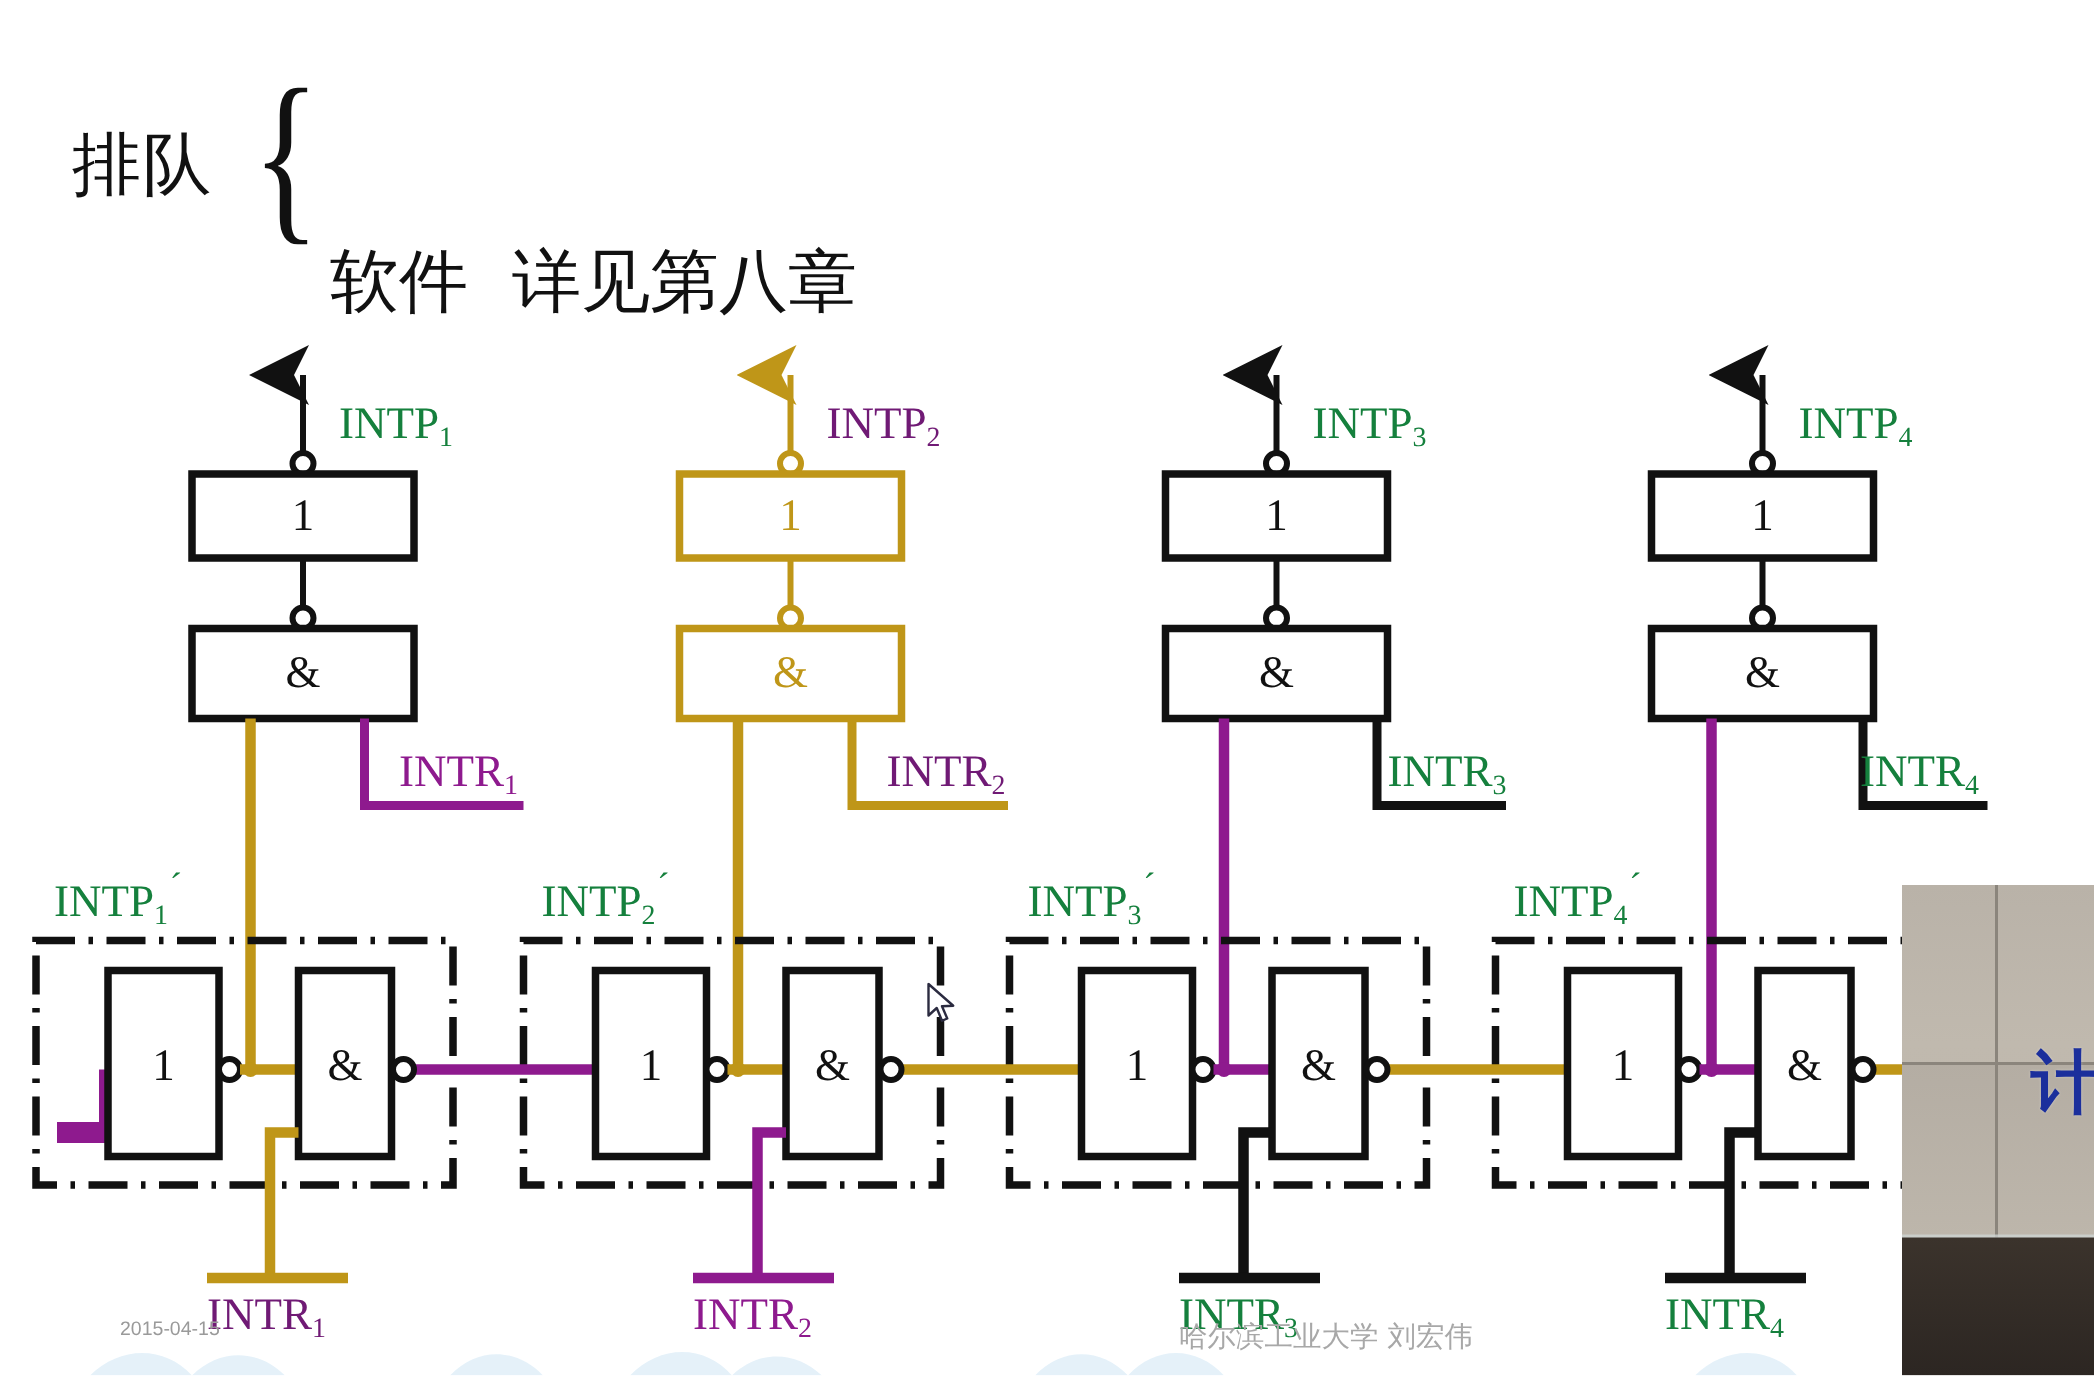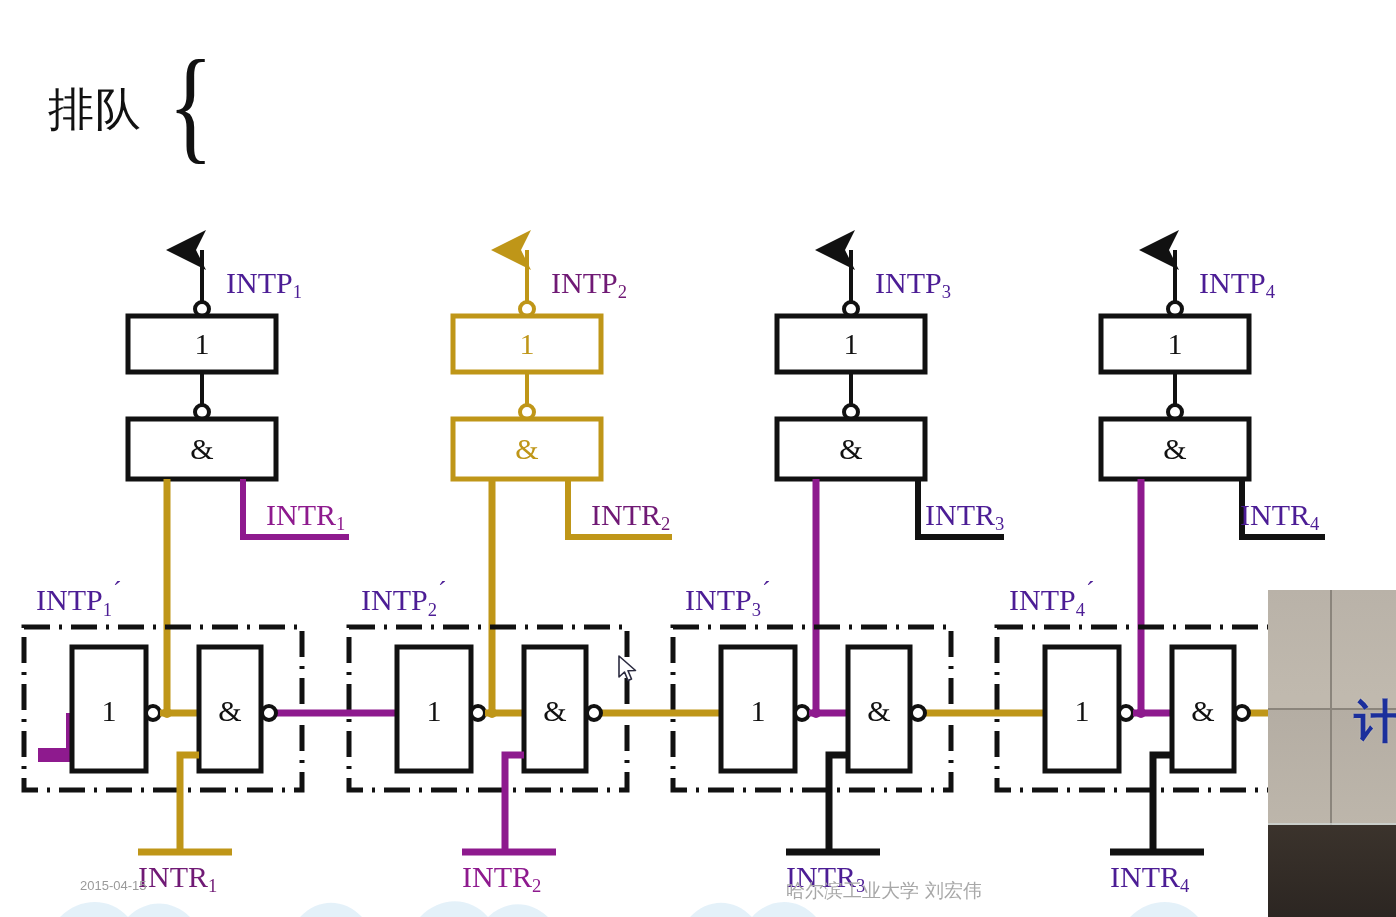--- a/index.html
+++ b/index.html
@@ -40,21 +40,21 @@
   .hd-lat{
     font-size:46px;line-height:1;
     font-family:"Liberation Serif", serif;
   }
 
   
   .lbl{
     position:absolute;white-space:nowrap;
     font-family:"Liberation Serif", serif;
     font-size:30px;line-height:1;
-    color:#4c1d95;
+    color:#15803d;
   }
   .lbl sub{font-size:0.62em;vertical-align:-0.28em;}
   .lbl .pr{font-size:0.85em;vertical-align:0.45em;margin-left:1px;}
   .lbl.gold{color:#701a75;}
   .lbl.purple{color:#8e1a8e;}
 
   
   .gtxt{
     position:absolute;
     font-family:"Liberation Serif", serif;
@@ -107,20 +107,23 @@
 </head>
 <body>
 
 <div id="stage">
 
   <div class="heading">
     <div class="hd-word">排队</div>
     <div class="hd-brace">{</div>
 
 
+    <div class="hd-row hd-row2">
+      <span class="hd-cn">软件</span><span class="hd-cn">&nbsp;&nbsp;</span><span class="hd-cn">详见第八章</span>
+    </div>
   </div>
 
   <svg class="layer" viewBox="0 0 1396 917">
     <defs>
       <marker id="arrB" markerWidth="12" markerHeight="12" refX="5" refY="9" orient="auto">
         <path d="M5,0 L0,10 L5,7.5 L10,10 Z" fill="#111111"></path>
       </marker>
       <marker id="arrG" markerWidth="12" markerHeight="12" refX="5" refY="9" orient="auto">
         <path d="M5,0 L0,10 L5,7.5 L10,10 Z" fill="#bf9618"></path>
       </marker>

